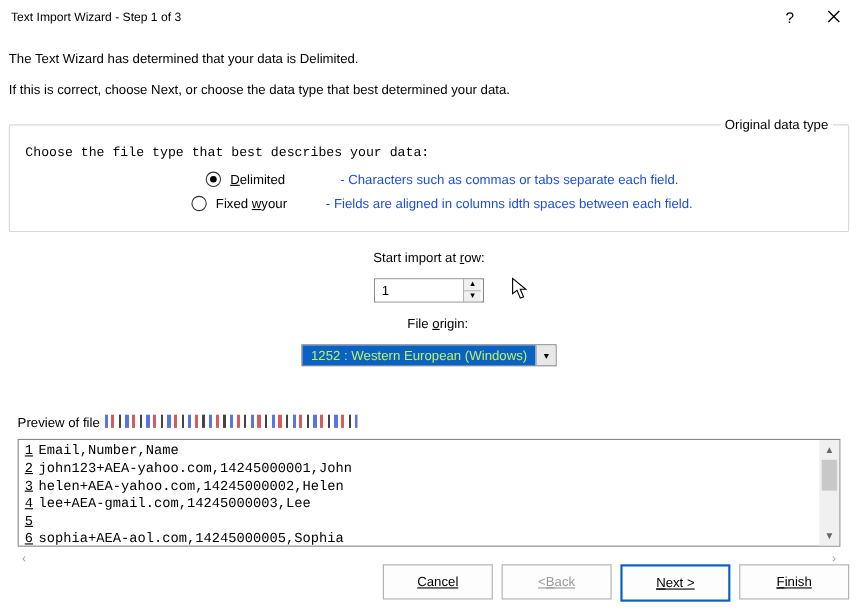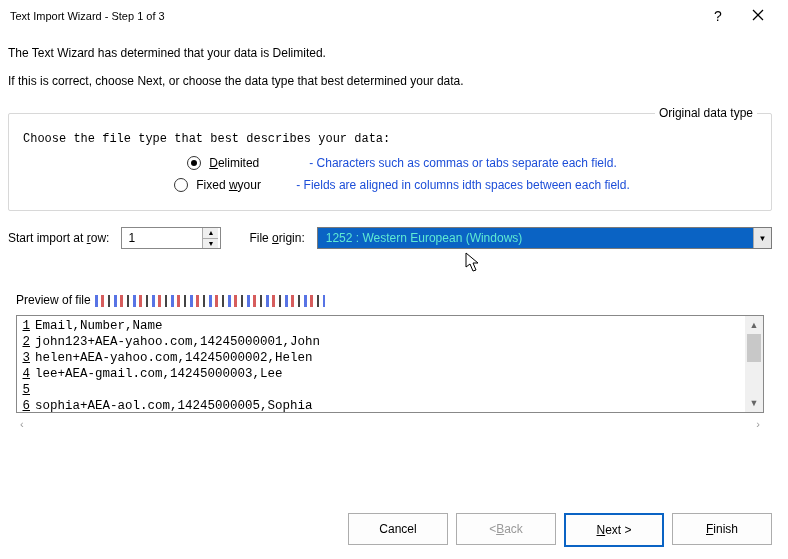--- a/index.html
+++ b/index.html
@@ -73,20 +73,21 @@
     border-radius: 50%;
   }
   .radio-label { min-width: 92px; }
   .radio-label .ul { text-decoration: underline; }
   .radio-desc { color: #1d4ed8; }
   .row-import {
     display: flex;
     align-items: center;
     gap: 12px;
     margin: 8px 0 16px 0;
+    flex-direction: column;
   }
   .row-import .lbl .ul { text-decoration: underline; }
   .spinner {
     display: flex;
     align-items: stretch;
     border: 1px solid #888;
     height: 22px;
     width: 100px;
     background: #fff;
   }
@@ -119,21 +120,21 @@
     flex: 1;
     display: flex;
     align-items: stretch;
     height: 22px;
     border: 1px solid #7a7a7a;
     background: #fff;
   }
   .dropdown .dd-value {
     flex: 1;
     background: #0a63c4;
-    color: #5eead4;
+    color: #bef264;
     padding: 2px 8px;
     display: flex;
     align-items: center;
   }
   .dropdown .dd-btn {
     width: 18px;
     background: #e8e8e8;
     border-left: 1px solid #aaa;
     display: flex;
     align-items: center;
@@ -155,21 +156,21 @@
   .cbox {
     width: 14px; height: 14px;
     border: 1px solid #333;
     background: #fff;
   }
   .headers-row .ul { text-decoration: underline; }
   .preview-label {
     margin: 44px 0 8px 8px;
     display: flex;
     gap: 4px;
-    align-items: flex-end;
+    align-items: flex-start;
   }
   .preview-label .noise {
     width: 230px; height: 12px;
     background: repeating-linear-gradient(90deg,#3a5be0 0 3px,#fff 3px 6px,#cf4040 6px 9px,#fff 9px 13px,#222 13px 15px,#fff 15px 19px);
     opacity: .85;
   }
   .preview-box {
     margin: 0 8px 0 8px;
     border: 1px solid #888;
     height: 98px;
@@ -228,20 +229,21 @@
   .btn {
     min-width: 100px;
     height: 26px;
     border: 1px solid #adadad;
     background: #fdfdfd;
     display: flex;
     align-items: center;
     justify-content: center;
     font: inherit;
     padding: 15px 14px;
+    text-decoration: underline;
   }
   .btn.disabled { color: #9a9a9a; }
   .btn.primary { border: 2px solid #0a63c4; }
   .btn .ul { text-decoration: underline; }
 </style>
 </head>
 <body>
 
 <div class="titlebar">
   <div class="title">Text Import Wizard - Step 1 of 3</div>

